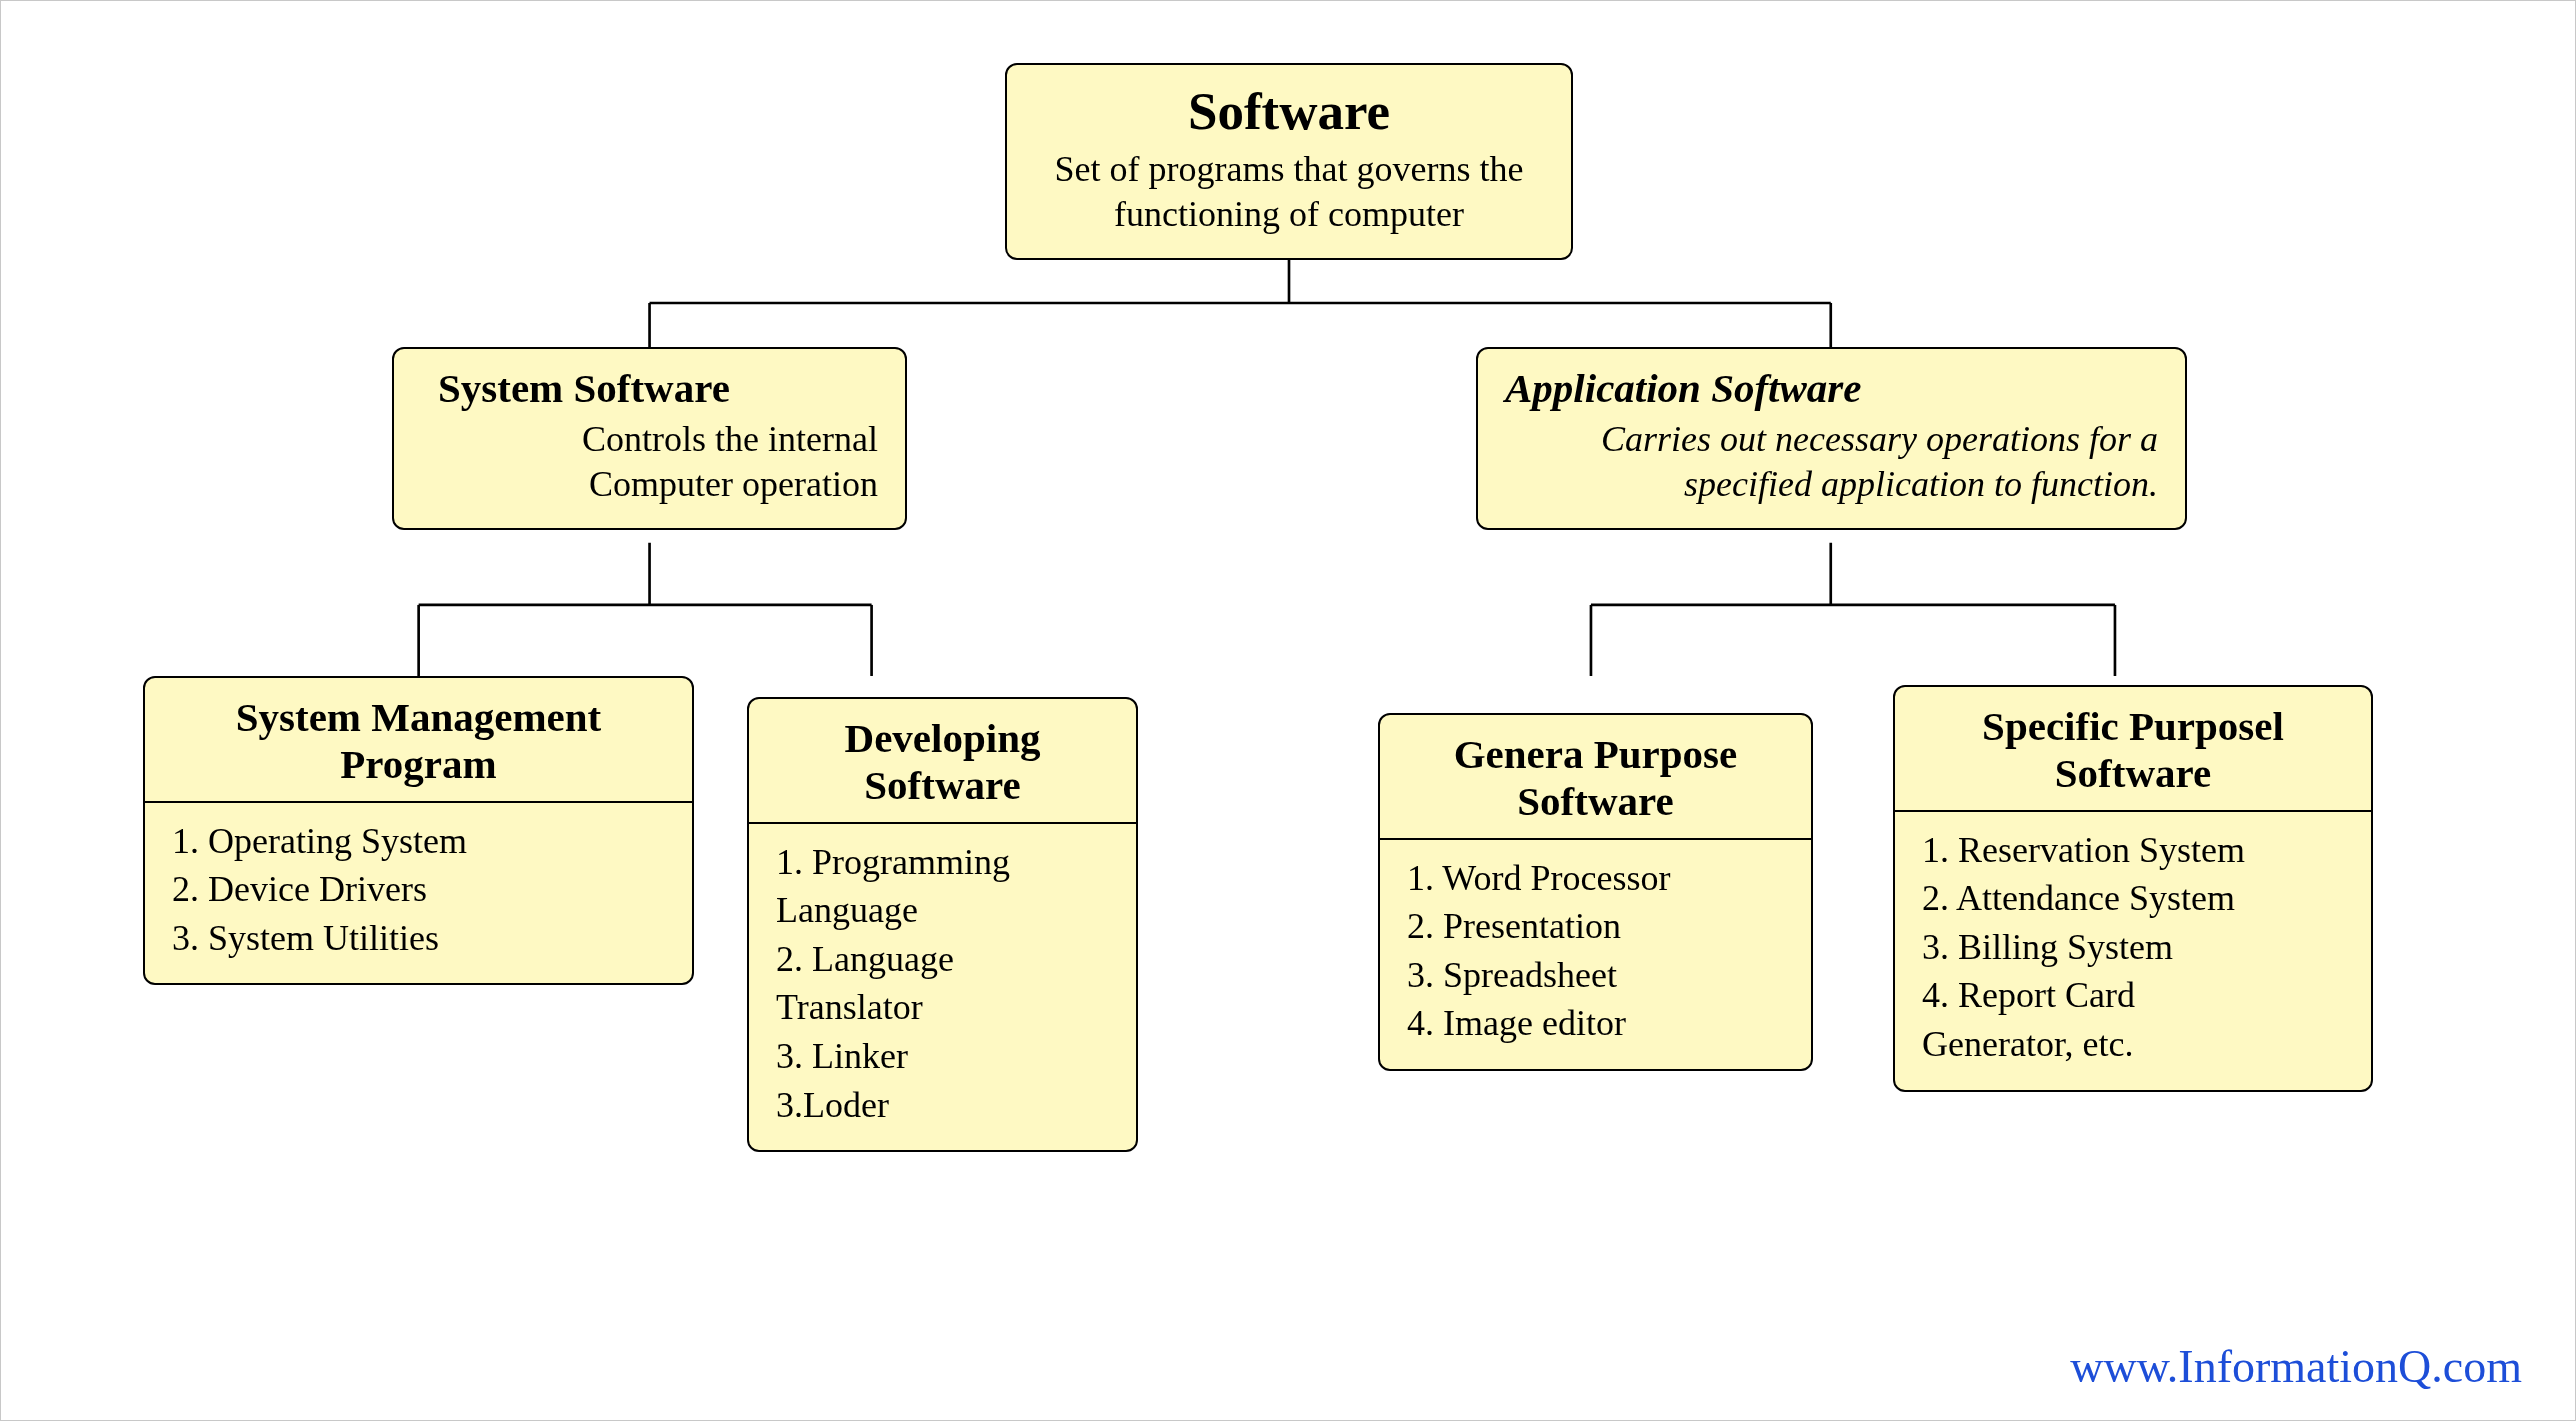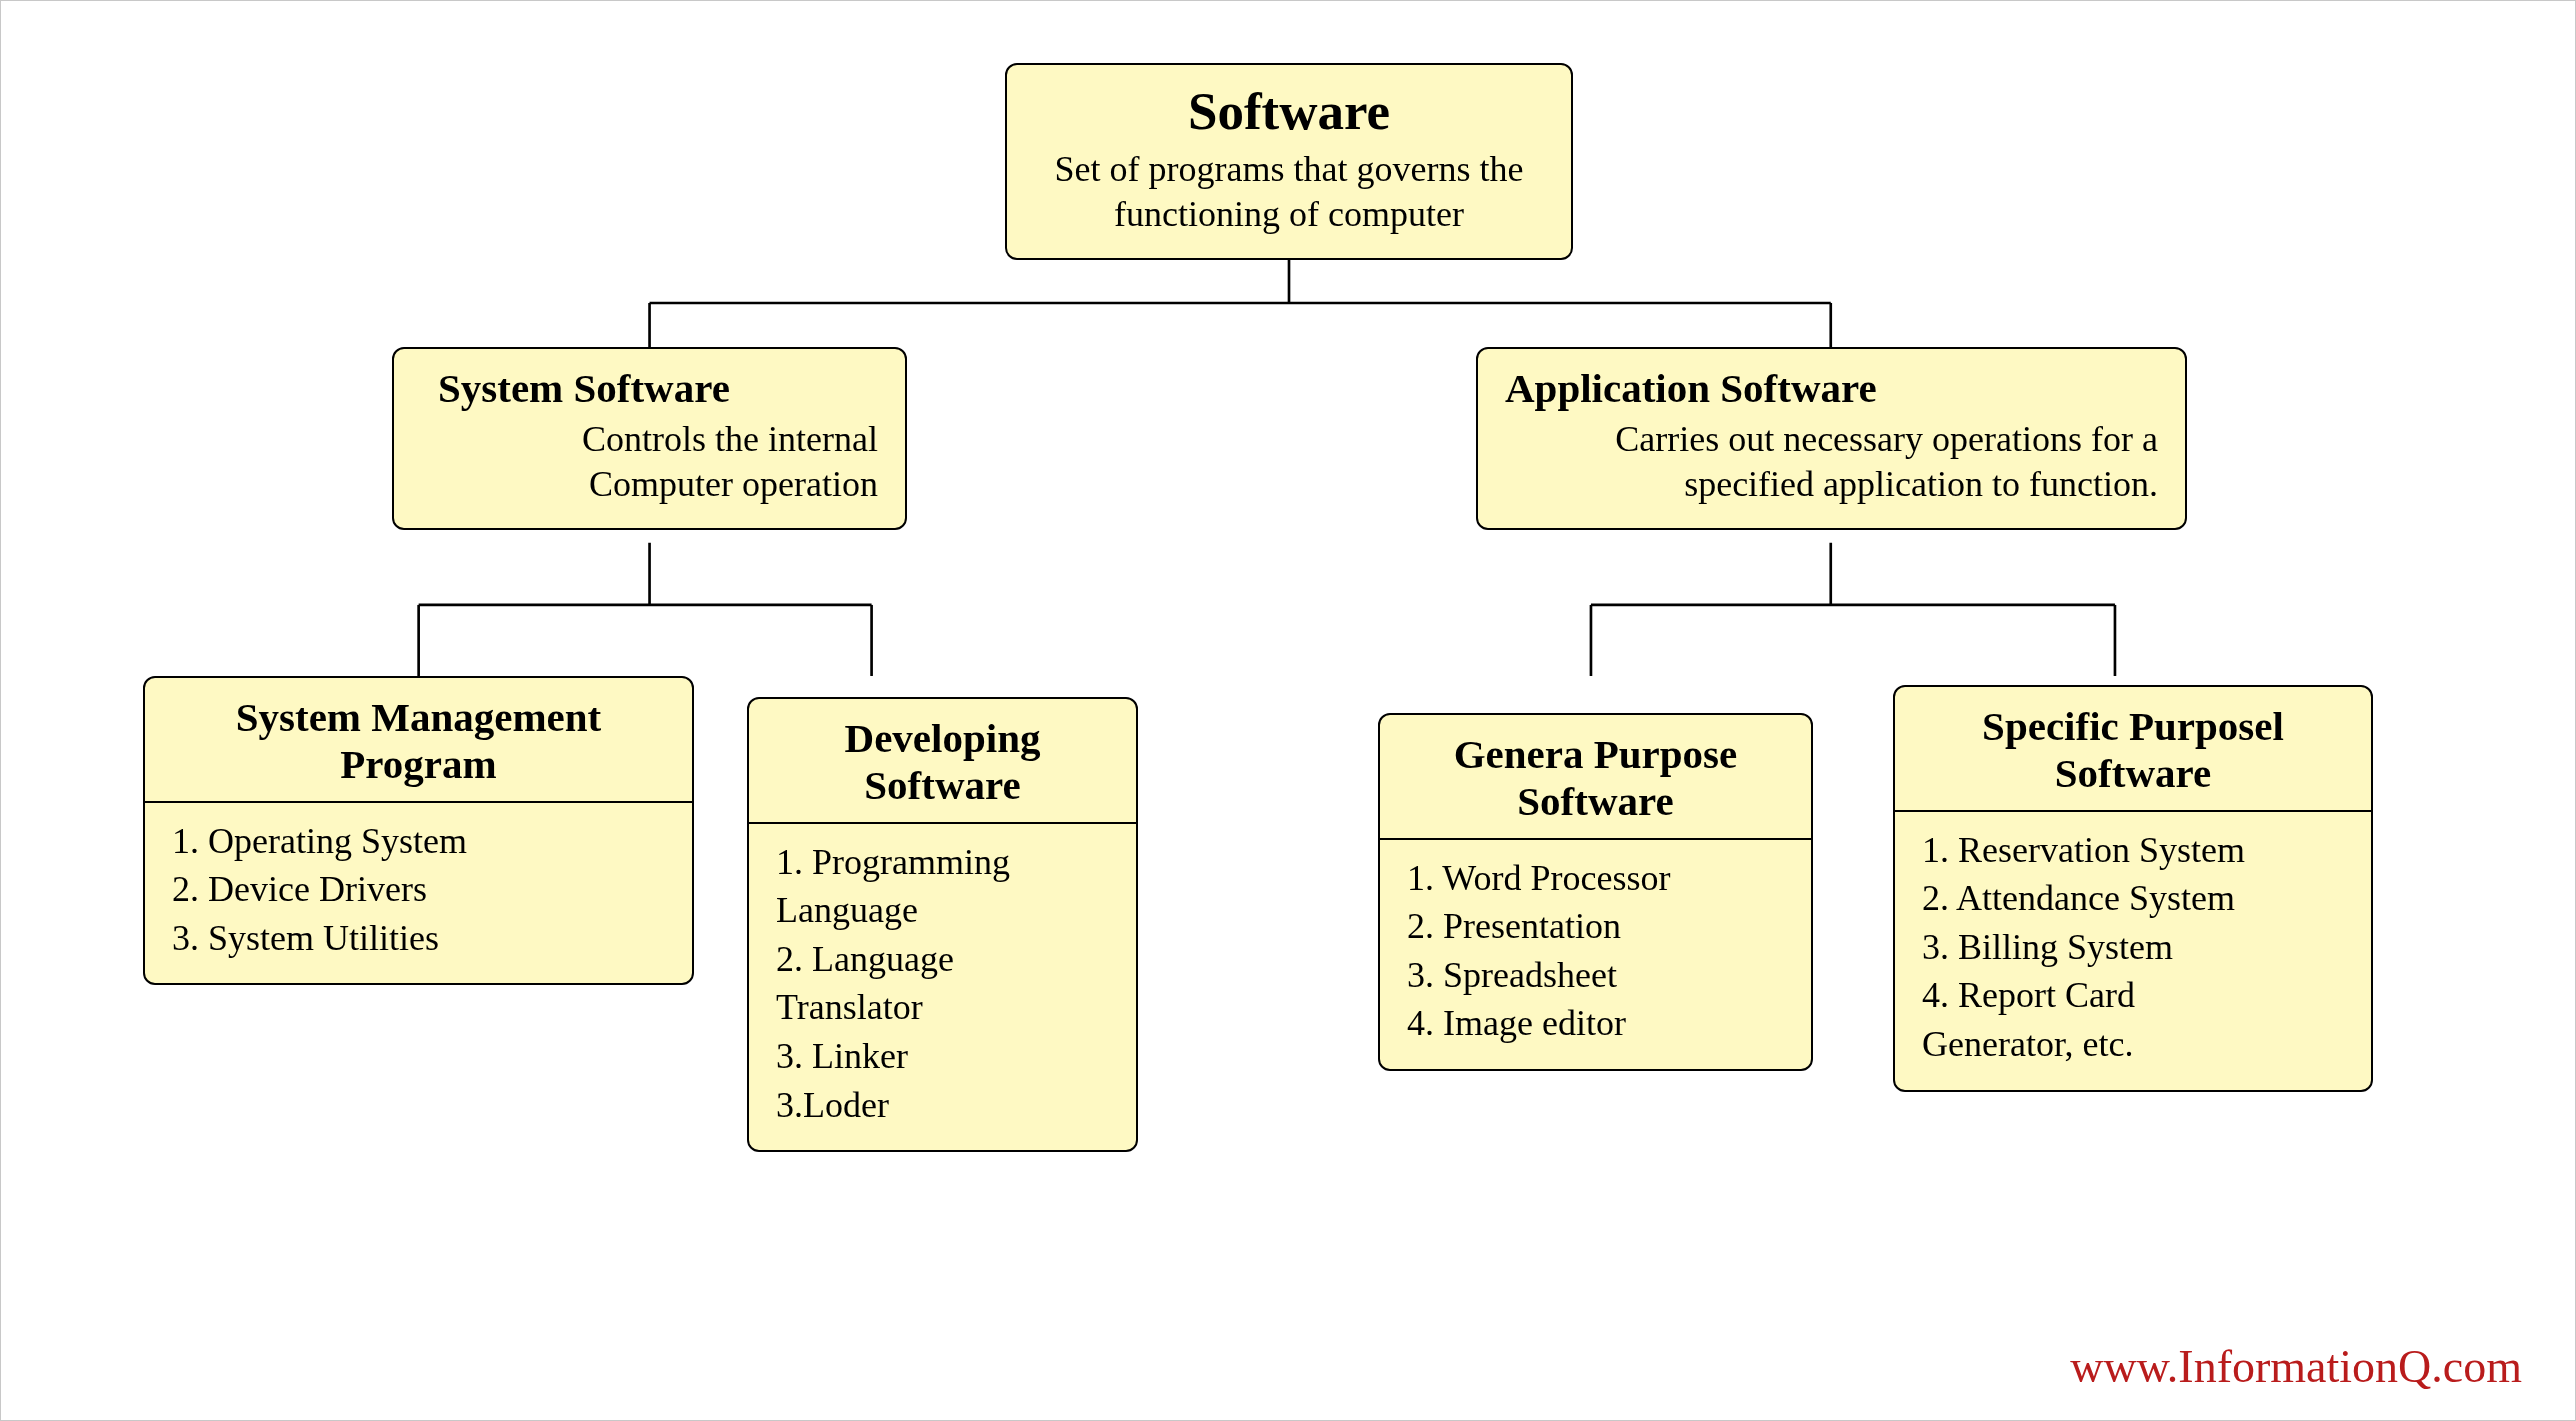--- a/index.html
+++ b/index.html
@@ -54,21 +54,21 @@
     font-size: 36px;
     line-height: 1.35;
     text-align: left;
     white-space: pre-line;
   }
   .watermark {
     position: absolute;
     right: 53px;
     bottom: 27px;
     font-size: 46px;
-    color: #b91c1c;
+    color: #1d4ed8;
     font-family: Georgia, 'Times New Roman', serif;
   }
   svg.connectors {
     position: absolute;
     top: 0; left: 0;
     width: 2576px;
     height: 1421px;
     pointer-events: none;
   }
   svg.connectors line {
@@ -104,21 +104,21 @@
     <div class="subtitle center">Set of programs that governs
 the  functioning of computer</div>
   </div>
 
   <div class="node" style="left:391px; top:346px; width:515px;padding-left:44px;">
     <div class="title" style="text-align:left;">System Software</div>
     <div class="subtitle">Controls the internal
 Computer operation</div>
   </div>
 
-  <div class="node" style="left:1475px; top:346px; width:711px;">
+  <div class="node" style="left:1475px; top:346px; width:711px;font-style:italic;">
     <div class="title" style="text-align:left;">Application Software</div>
     <div class="subtitle">Carries out necessary operations for
 a specified application to function.</div>
   </div>
 
   <div class="node" style="left:142px; top:675px; width:551px;">
     <div class="title">System
 Management Program</div>
     <hr class="divider">
     <div class="items">1. Operating System

